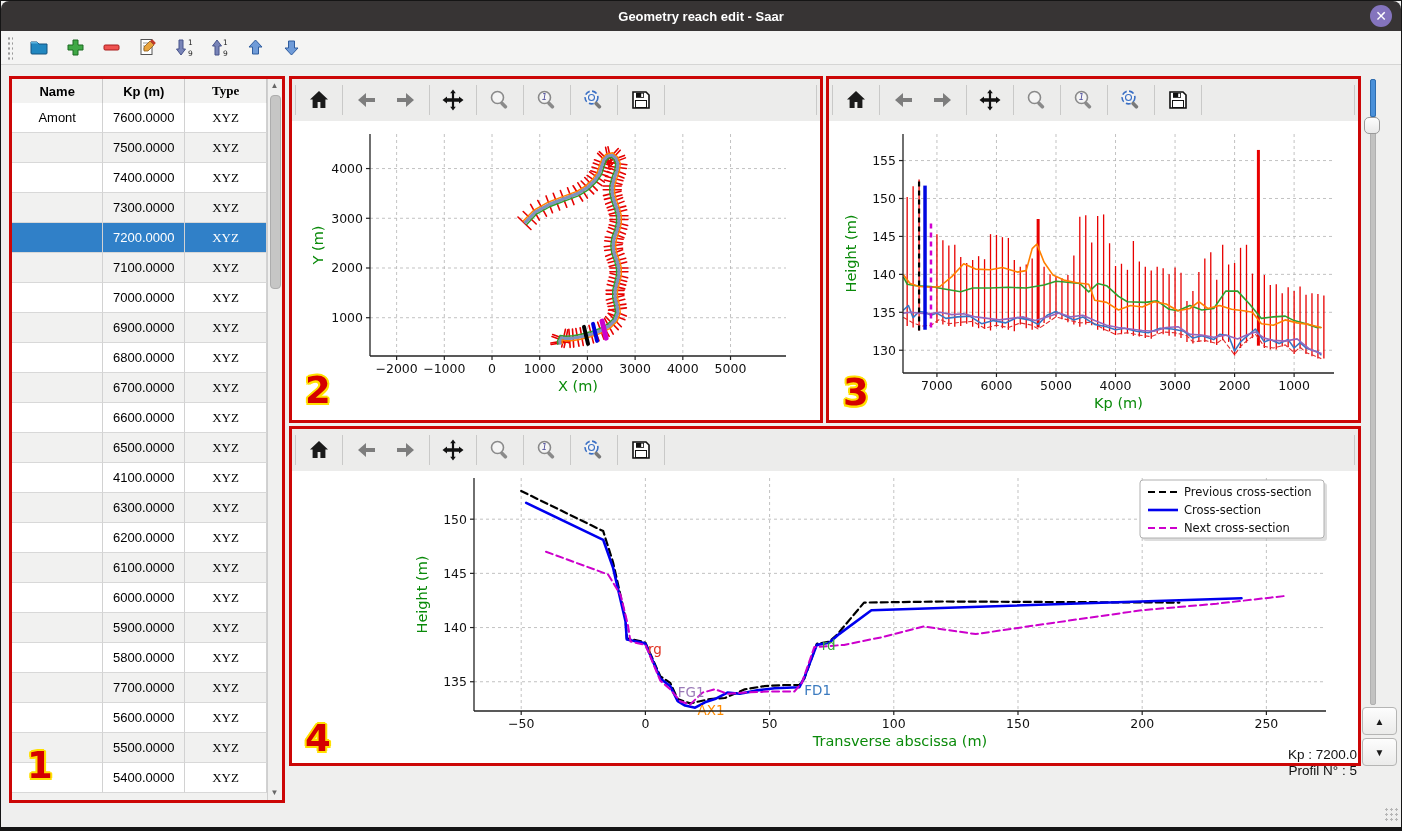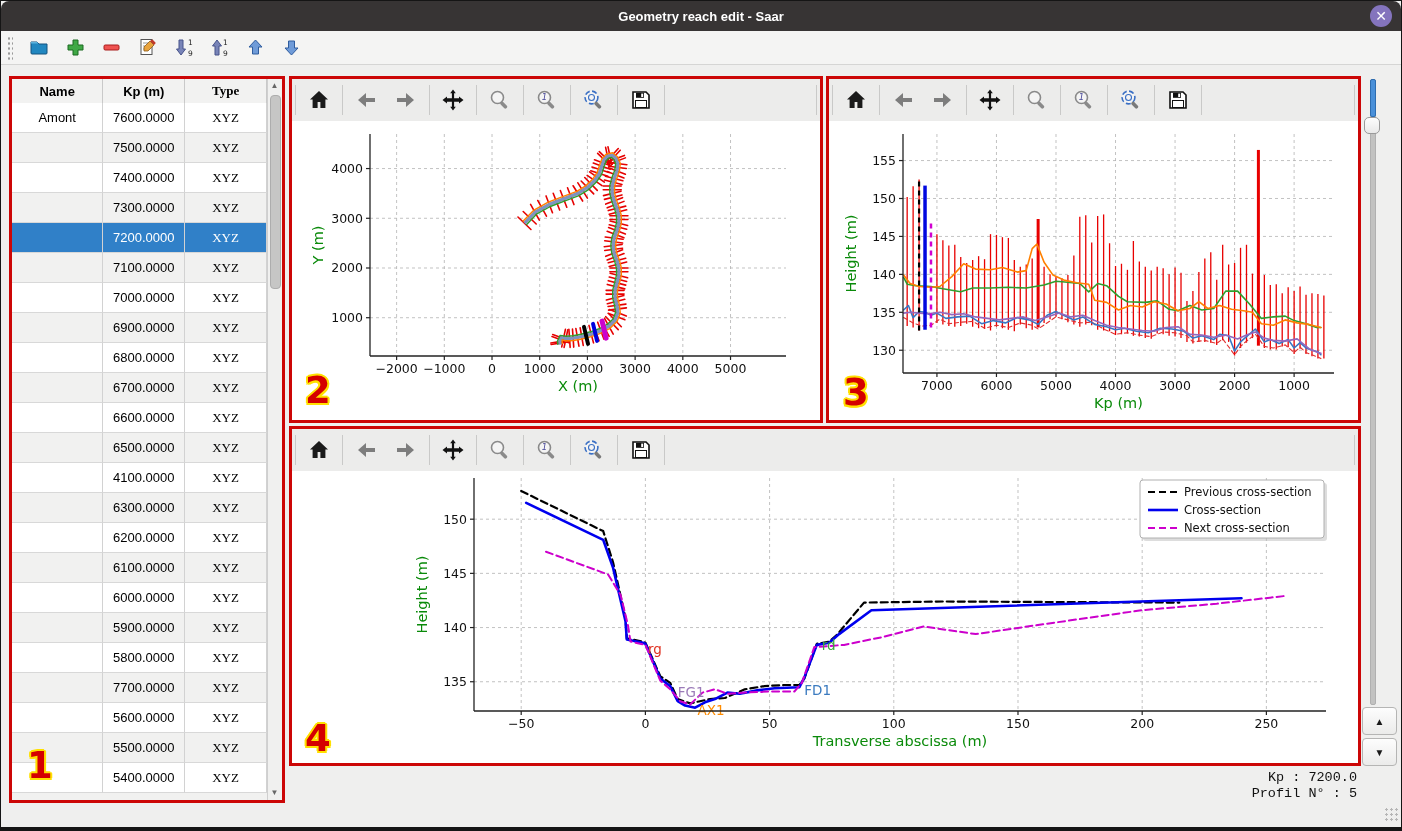--- a/index.html
+++ b/index.html
@@ -47,21 +47,21 @@
          pointer-events:none;line-height:1;}
   
   .vslider{position:absolute;left:1363px;top:78px;width:16px;height:624px;}
   .vslider .track{position:absolute;left:6px;top:0;width:4px;height:100%;background:#c2c2c1;border-radius:2px;border:1px solid #b0b0b0;}
   .vslider .fill{position:absolute;left:6px;top:0;width:4px;height:36px;background:#4a90d9;border-radius:2px;border:1px solid #2e6db0;}
   .vslider .handle{position:absolute;left:0;top:38px;width:16px;height:17px;background:linear-gradient(#fdfdfd,#e9e9e9);
                    border:1px solid #9a9a9a;border-radius:5px;cursor:pointer;box-sizing:border-box;}
   .spin{position:absolute;left:1361px;width:35px;height:28px;background:linear-gradient(#fdfdfd,#ebebea);
         border:1px solid #b5b5b4;border-radius:4px;display:flex;align-items:center;justify-content:center;
         font-size:10px;color:#1a1a1a;cursor:pointer;box-sizing:border-box;}
-  .info{position:absolute;left:1150px;top:769px;width:206px;text-align:right;font-size:13.5px;color:#111;line-height:1.15;font-family:Liberation Mono, monospace;}
+  .info{position:absolute;left:1150px;top:746px;width:206px;text-align:right;font-size:13.5px;color:#111;line-height:1.15;}
   .resize-grip{position:absolute;right:3px;bottom:6px;width:14px;height:14px;
         background:radial-gradient(circle,#b5b5b5 1px,transparent 1.3px);background-size:5px 5px;}
 </style>
 </head>
 <body>
 
 <div class="window">
   <div class="titlebar">
     <span class="title">Geometry reach edit - Saar</span>
     <span class="close-btn">✕</span>

